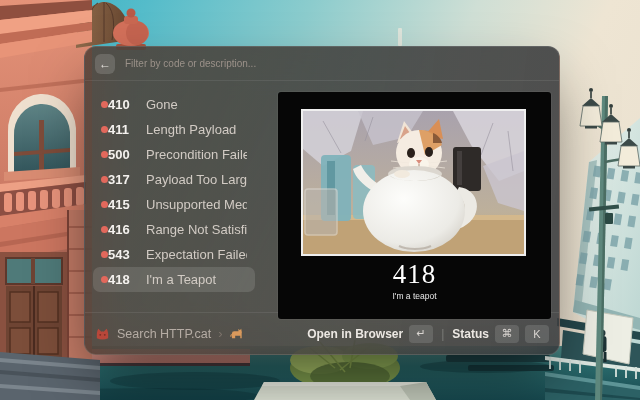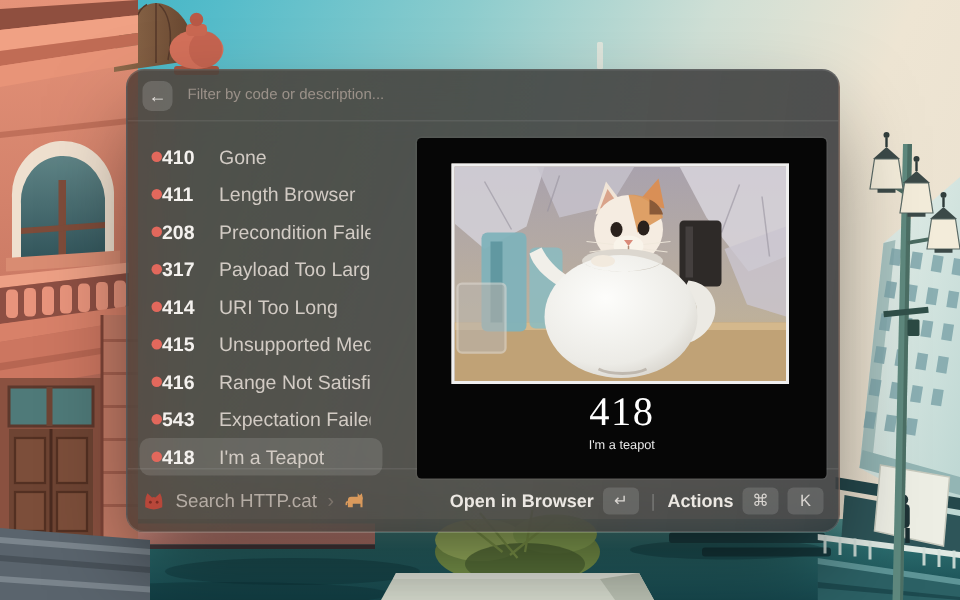--- a/index.html
+++ b/index.html
@@ -270,36 +270,31 @@
     <div class="content">
       <div class="list-col" id="status-list">
           <div class="row">
     <span class="dot"></span>
     <span class="code">410</span>
     <span class="lbl">Gone</span>
   </div>
           <div class="row">
     <span class="dot"></span>
     <span class="code">411</span>
-    <span class="lbl">Length Browser</span>
-  </div>
-          <div class="row">
-    <span class="dot"></span>
-    <span class="code">208</span>
+    <span class="lbl">Length Payload</span>
+  </div>
+          <div class="row">
+    <span class="dot"></span>
+    <span class="code">500</span>
     <span class="lbl">Precondition Failed</span>
   </div>
           <div class="row">
     <span class="dot"></span>
     <span class="code">317</span>
     <span class="lbl">Payload Too Large</span>
-  </div>
-          <div class="row">
-    <span class="dot"></span>
-    <span class="code">414</span>
-    <span class="lbl">URI Too Long</span>
   </div>
           <div class="row">
     <span class="dot"></span>
     <span class="code">415</span>
     <span class="lbl">Unsupported Media Type</span>
   </div>
           <div class="row">
     <span class="dot"></span>
     <span class="code">416</span>
     <span class="lbl">Range Not Satisfiable</span>
@@ -397,19 +392,19 @@
           </svg>
         </span>
       </div>
       <div class="spacer"></div>
       <div class="action">
         <span>Open in Browser</span>
         <span class="key">↵</span>
       </div>
       <span class="vdiv">|</span>
       <div class="action">
-        <span>Actions</span>
+        <span>Status</span>
         <span class="key">⌘</span>
         <span class="key">K</span>
       </div>
     </div>
   </div>
 </div>
 
 </body></html>

